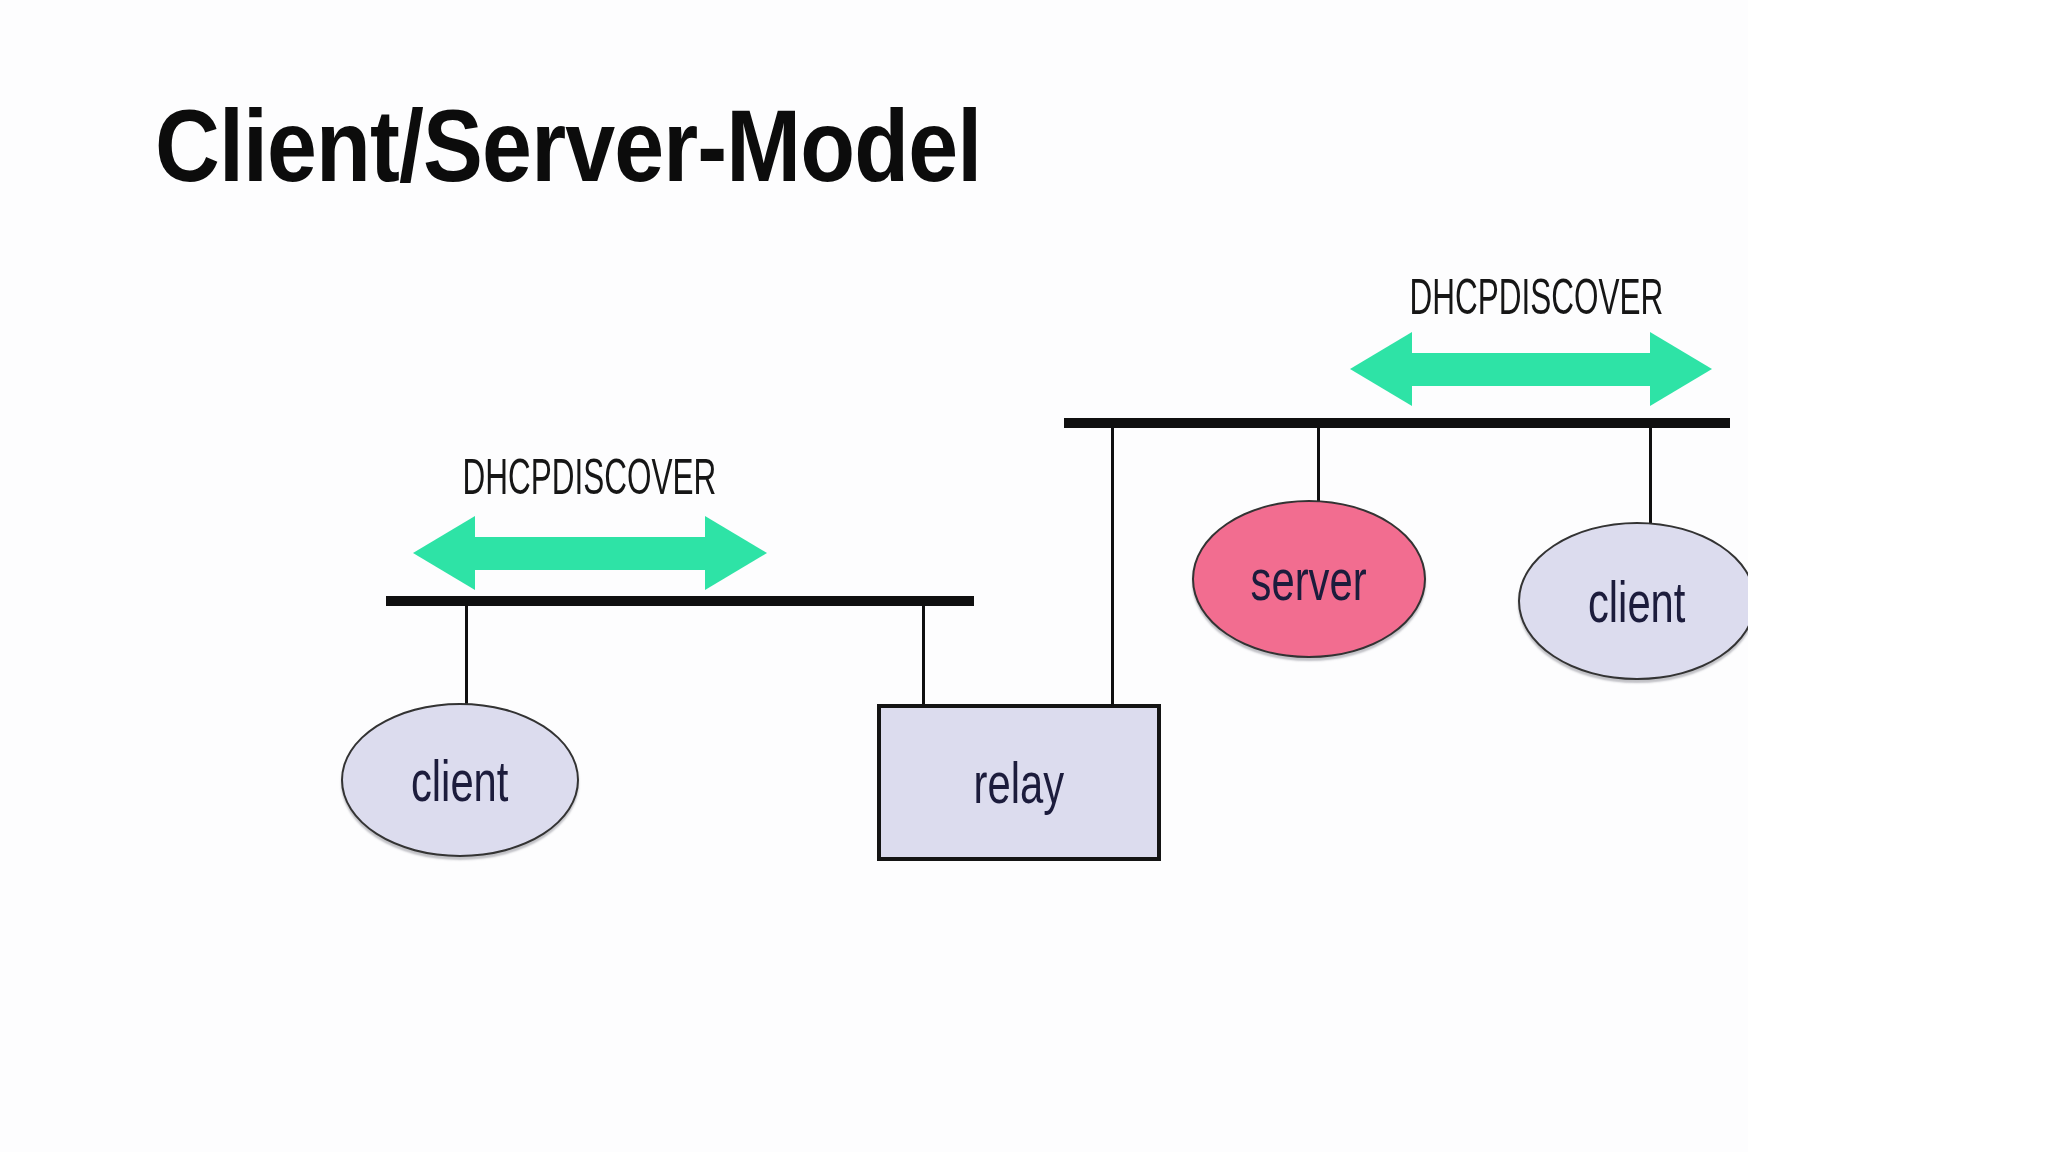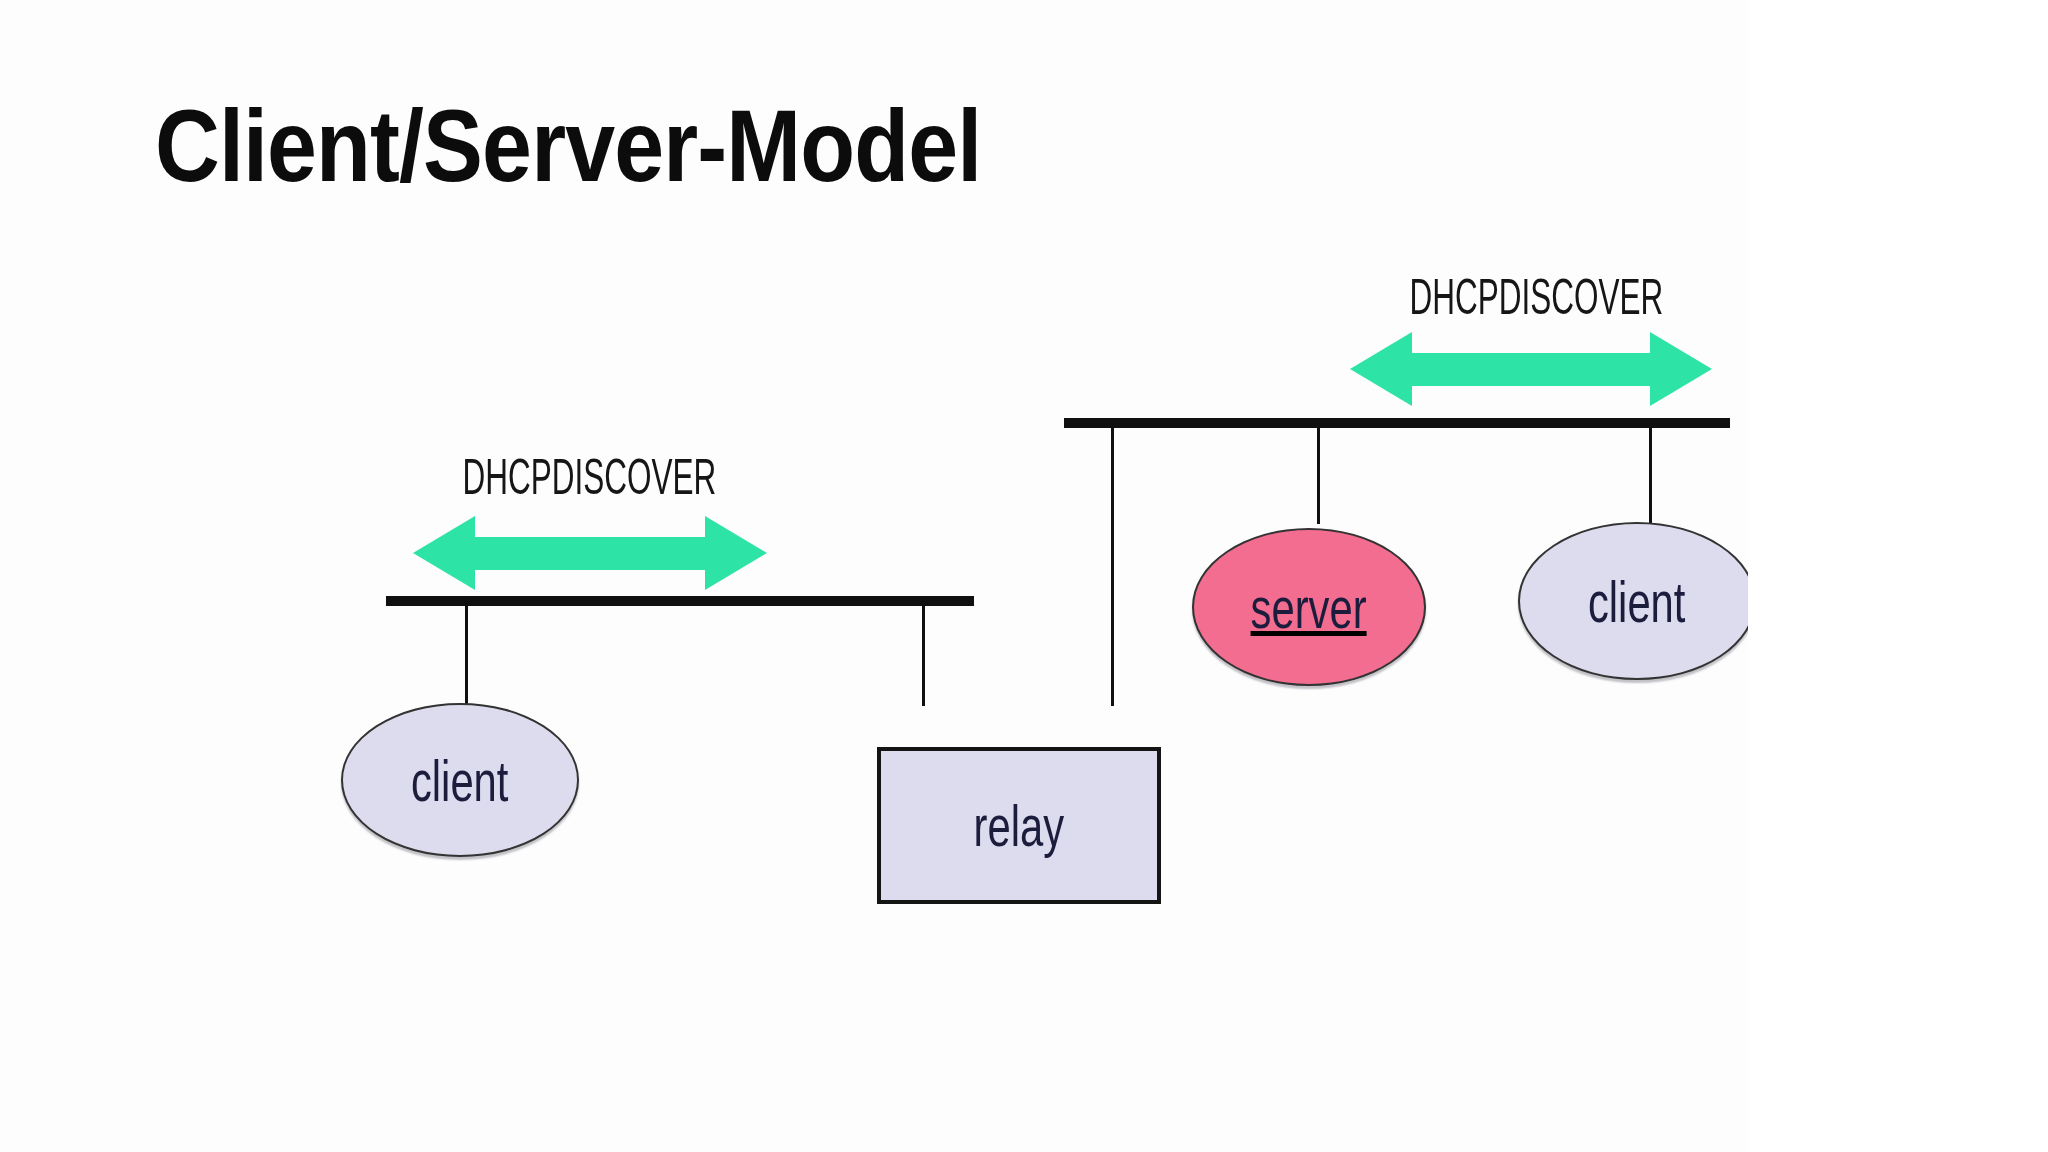--- a/index.html
+++ b/index.html
@@ -68,21 +68,20 @@
     display:flex;align-items:center;justify-content:center;
     box-sizing:border-box;
   }
   .ellipse{
     border-radius:50%;
     border:2px solid #333;
     box-shadow:0 3px 2px rgba(120,120,130,0.45);
   }
   .rect{
     border:4px solid #141414;
-    margin-top:43px;
   }
   .node-label{
     display:inline-block;
     font-size:58px;
     transform:scaleX(0.72);
     transform-origin:center;
     white-space:nowrap;
   }
 </style>
 </head>
@@ -124,21 +123,21 @@
     <div class="shaft" style="background-color: rgb(46, 227, 166);"></div>
     <div class="head-right" style="border-left-color: rgb(46, 227, 166);"></div>
   </div>
 
   <div class="bus" style="left: 1064px; top: 418px; width: 666px; background-color: rgb(16, 16, 16);"></div>
 
   <div class="connector" style="left: 1111px; top: 426px; height: 280px; background-color: rgb(16, 16, 16);"></div>
   <div class="connector" style="left: 1317px; top: 426px; height: 98px; background-color: rgb(16, 16, 16);"></div>
   <div class="connector" style="left: 1649px; top: 426px; height: 98px; background-color: rgb(16, 16, 16);"></div>
 
-  <div class="node ellipse" style="left: 1192px; top: 528px; width: 234px; height: 158px; background-color: rgb(242, 109, 144); text-decoration: underline;">
+  <div class="node ellipse" style="left: 1192px; top: 500px; width: 234px; height: 158px; background-color: rgb(242, 109, 144);">
     <span class="node-label" style="color: rgb(28, 28, 60);">server</span>
   </div>
 
   <div class="node ellipse" style="left: 1518px; top: 522px; width: 238px; height: 158px; background-color: rgb(220, 220, 238);">
     <span class="node-label" style="color: rgb(28, 28, 60);">client</span>
   </div>
 
 </div>
 
 </body></html>

